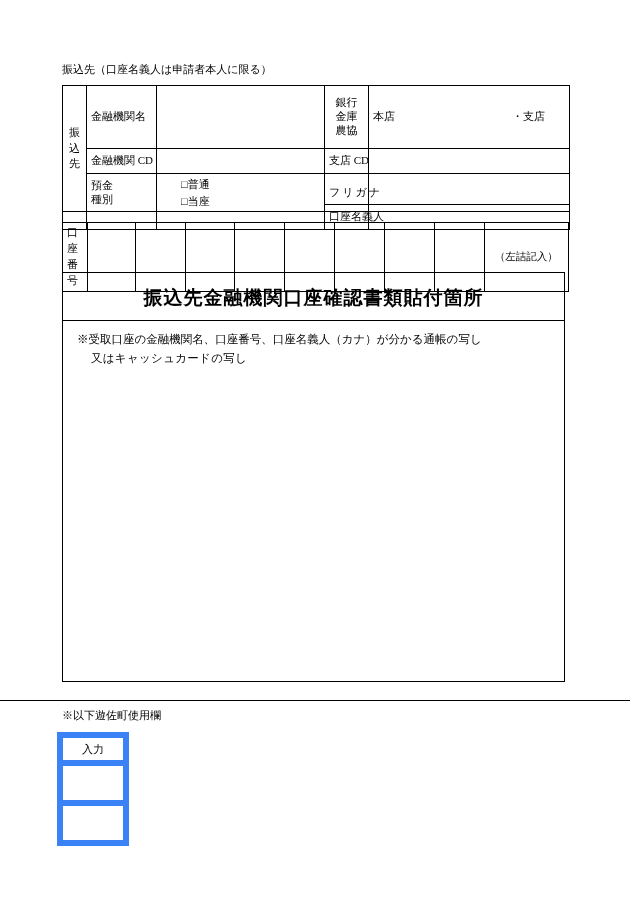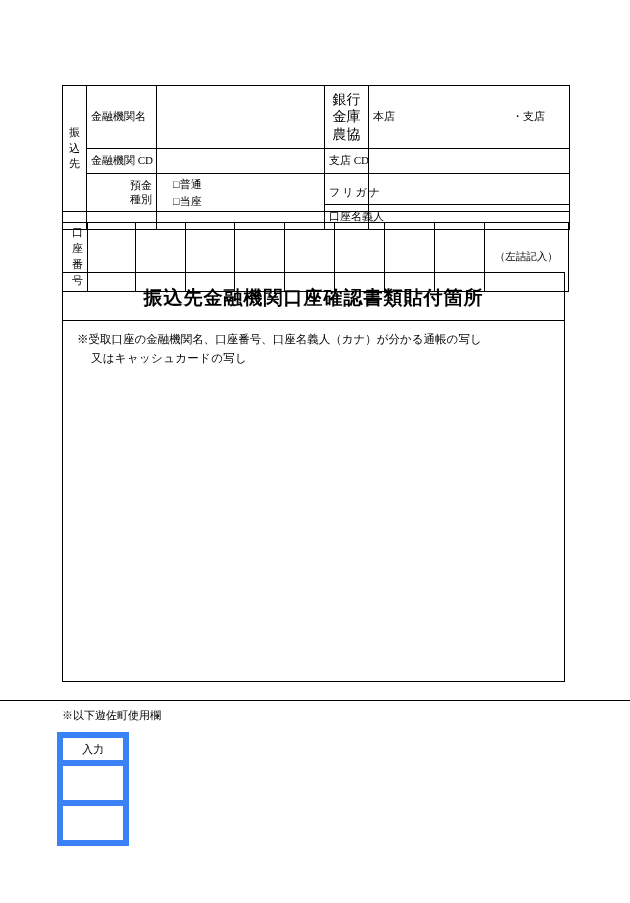--- a/index.html
+++ b/index.html
@@ -58,21 +58,21 @@
     display: block;
     line-height: 1.45;
     font-size: 11px;
   }
   .cell-label {
     text-align: left;
     white-space: nowrap;
   }
   .bank-kind-cell {
     text-align: center;
-    font-size: 14px;
+    font-size: 11px;
     line-height: 1.18;
     padding: 3px 2px;
     width: 44px;
   }
   .bank-kind-cell span {
     display: block;
   }
   .honten-cell {
     font-size: 11px;
     padding-left: 8px;
@@ -87,21 +87,21 @@
   }
   .checkline {
     white-space: nowrap;
     font-size: 11px;
     line-height: 1.5;
   }
   .checkbox-row {
     display: block;
   }
   .twoline-cell {
-    text-align: right;
+    text-align: left;
     line-height: 1.3;
     padding: 2px 2px;
   }
   .twoline-cell span { display: block; }
   .furigana-cell {
     text-align: center;
     letter-spacing: 2px;
     font-size: 11px;
   }
   .meigi-cell {
@@ -178,20 +178,21 @@
     vertical-align: middle;
   }
   .office-table td.head { height: 20px; }
   .office-table td.body { height: 32px; }
 </style>
 </head>
 <body>
 
 <div class="page">
 
+  <div class="remit-caption">振込先（口座名義人は申請者本人に限る）</div>
 
   <table class="remit-table">
     <colgroup>
       <col style="width:24px">
       <col style="width:70px">
       <col style="width:168px">
       <col style="width:44px">
       <col style="width:201px">
     </colgroup>
     <tbody>
@@ -220,21 +221,21 @@
         <td></td>
         <td class="cell-label" colspan="1" style="width:44px; white-space:nowrap;">支店 CD</td>
         <td></td>
       </tr>
 
       <tr>
         <td class="twoline-cell">
           <span>預金</span>
           <span>種別</span>
         </td>
-        <td style="padding-left:16px;">
+        <td style="padding-left:24px;">
           <span class="checkline checkbox-row">□普通</span>
           <span class="checkline checkbox-row">□当座</span>
         </td>
         <td class="furigana-cell" style="white-space:nowrap;">フリガナ</td>
         <td></td>
       </tr>
     </tbody>
   </table>
 
   <table class="remit-table" style="top:204px;">

